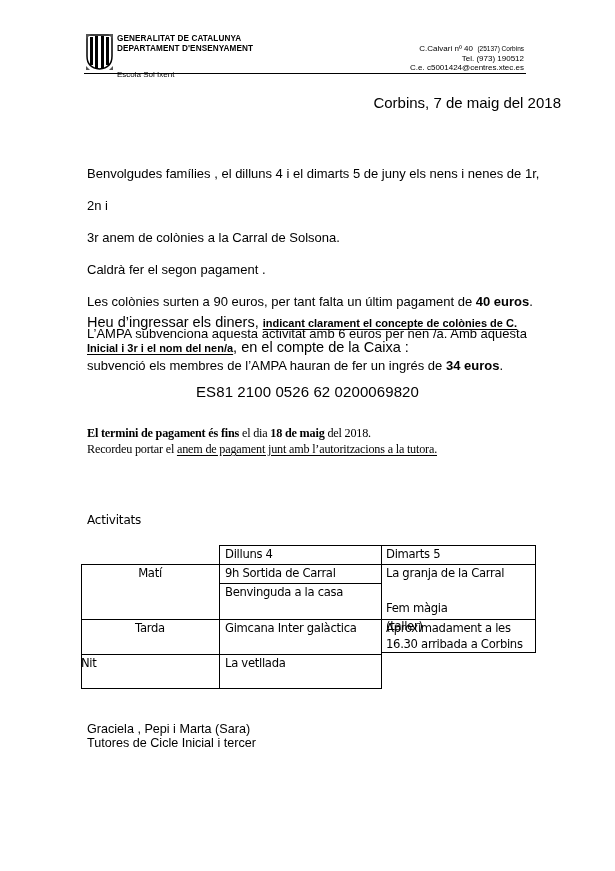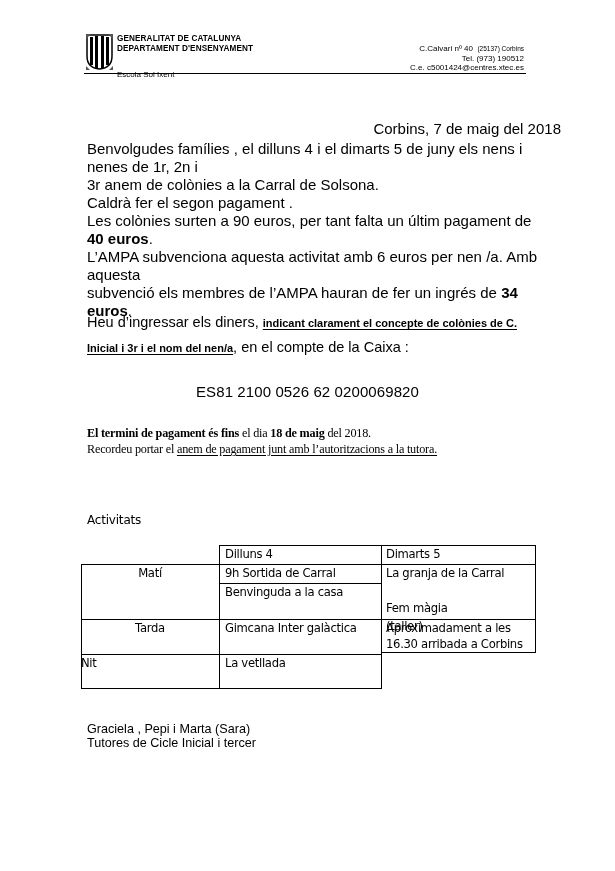--- a/index.html
+++ b/index.html
@@ -54,32 +54,32 @@
       text-align: right;
       font-size: 8px;
       line-height: 9.5px;
     }
     .contact .small { font-size: 6.5px; }
 
     
     .date {
       position: absolute;
       right: 54px;
-      top: 120px;
+      top: 94px;
       font-size: 15px;
     }
 
     
     .para {
       position: absolute;
       left: 87px;
-      top: 140px;
+      top: 158px;
       width: 460px;
-      font-size: 15px;
-      line-height: 18px;
+      font-size: 13px;
+      line-height: 32px;
     }
     .para b { font-weight: bold; }
 
     .instr {
       position: absolute;
       left: 87px;
       top: 310px;
       width: 470px;
       font-size: 14.5px;
       line-height: 24px;

